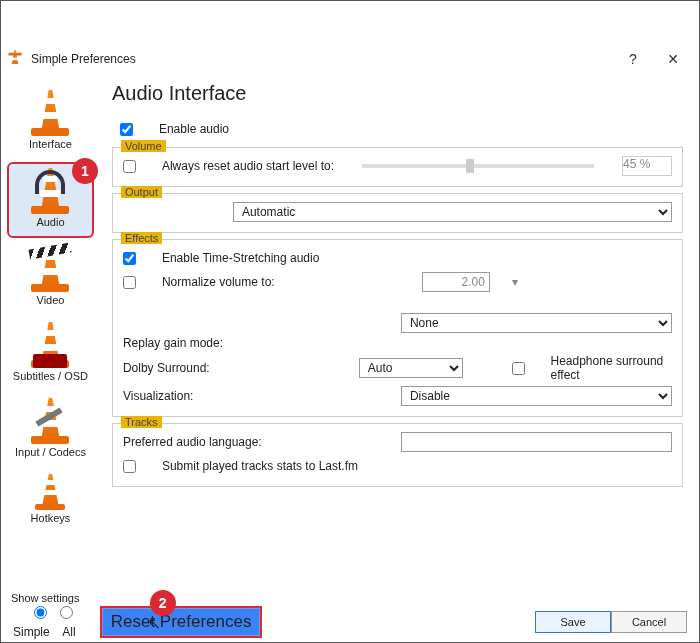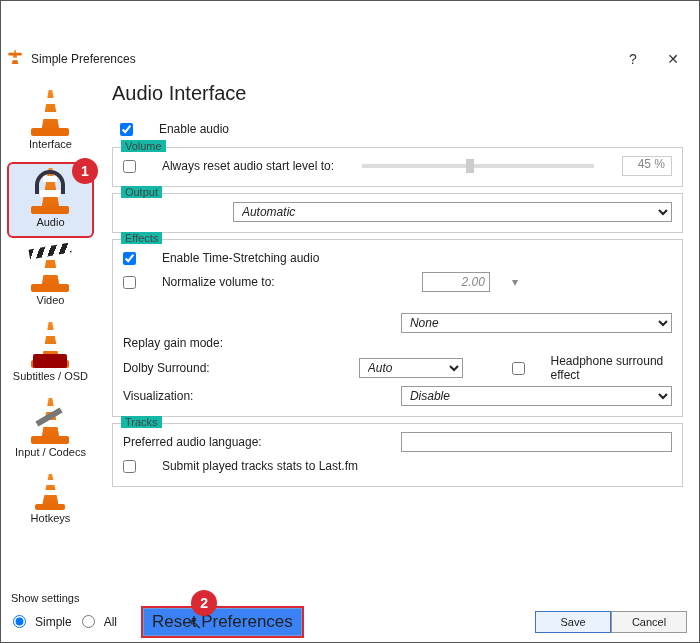--- a/index.html
+++ b/index.html
@@ -10,32 +10,32 @@
 .content { display: flex; height: 570px; }
 .sidebar { width: 130px; padding-top: 8px; text-align: center; }
 .cat { padding: 4px 0 8px 0; margin: 4px 6px; }
 .cat .lbl { margin-top: 2px; font-size: 11px; }
 .cat.selected { border: 2px solid #d92a34; border-radius: 6px; background: #dce8f7; position: relative; }
 .badge { position: absolute; top: -6px; right: -6px; width: 26px; height: 26px; border-radius: 50%; background: #d92a34; color: #fff; font-weight: bold; font-size: 14px; display: flex; align-items: center; justify-content: center; }
 .main { flex: 1; padding: 8px 16px 0 12px; }
 h1 { font-size: 20px; font-weight: normal; margin-bottom: 12px; }
 .row { display: flex; align-items: center; min-height: 24px; padding: 2px 0; gap: 20px; }
 .group { border: 1px solid #ccc; margin-bottom: 6px; padding: 6px 10px 8px 10px; position: relative; }
-.group-title { position: absolute; top: -8px; left: 8px; background: #14b8a6; padding: 0 4px; font-size: 11px; color: #444; }
+.group-title { position: absolute; top: -8px; left: 8px; background: #eab308; padding: 0 4px; font-size: 11px; color: #444; }
 .lbl-col { width: 170px; }
 .slider { flex: 1; height: 4px; background: #ddd; position: relative; margin: 0 8px; }
 .slider .thumb { position: absolute; top: -5px; width: 8px; height: 14px; background: #ccc; }
-select, input[type=text] { border: 1px solid #999; height: 20px; padding: 0 4px; background: #fff; font-style: italic; }
+select, input[type=text] { border: 1px solid #999; height: 20px; padding: 0 4px; background: #fff; }
 select { padding-right: 18px; }
 .full { flex: 1; }
 .spin { width: 68px; text-align: right; color: #888; }
-.pct { width: 50px; text-align: right; color: #888; border: 1px solid #ccc; height: 20px; padding-right: 6px; }
+.pct { width: 50px; text-align: left; color: #888; border: 1px solid #ccc; height: 20px; padding-right: 6px; }
 .bottom { position: absolute; bottom: 0; left: 0; right: 0; height: 40px; display: flex; align-items: center; padding: 0 12px; border-top: 0; }
 .show { display: flex; align-items: center; gap: 4px; font-size: 11px; }
-.show .grp { display: flex; align-items: flex-start; gap: 6px; margin-right: 6px; }
+.show .grp { display: flex; align-items: flex-end; gap: 6px; margin-right: 6px; flex-direction: column; }
 .reset { margin-left: 18px; border: 2px solid #d92a34; position: relative; }
 .reset button { border: 1px solid #6a9edb; background: #3b82f6; padding: 3px 8px; font-size: 17px; }
 .reset .badge { top: -18px; left: 48px; }
 .right-btns { margin-left: auto; display: flex; }
 .right-btns button { width: 76px; height: 22px; border: 1px solid #999; background: #f4f4f4; font-size: 11px; }
 .right-btns button.save { border: 1px solid #3a72c9; background: #eaf2fd; }
 input[type=checkbox] { width: 13px; height: 13px; margin-right: 6px; vertical-align: middle; }
 input[type=radio] { margin-right: 3px; vertical-align: middle; }
 
 .cone { width: 46px; height: 46px; margin: 0 auto; position: relative; }

